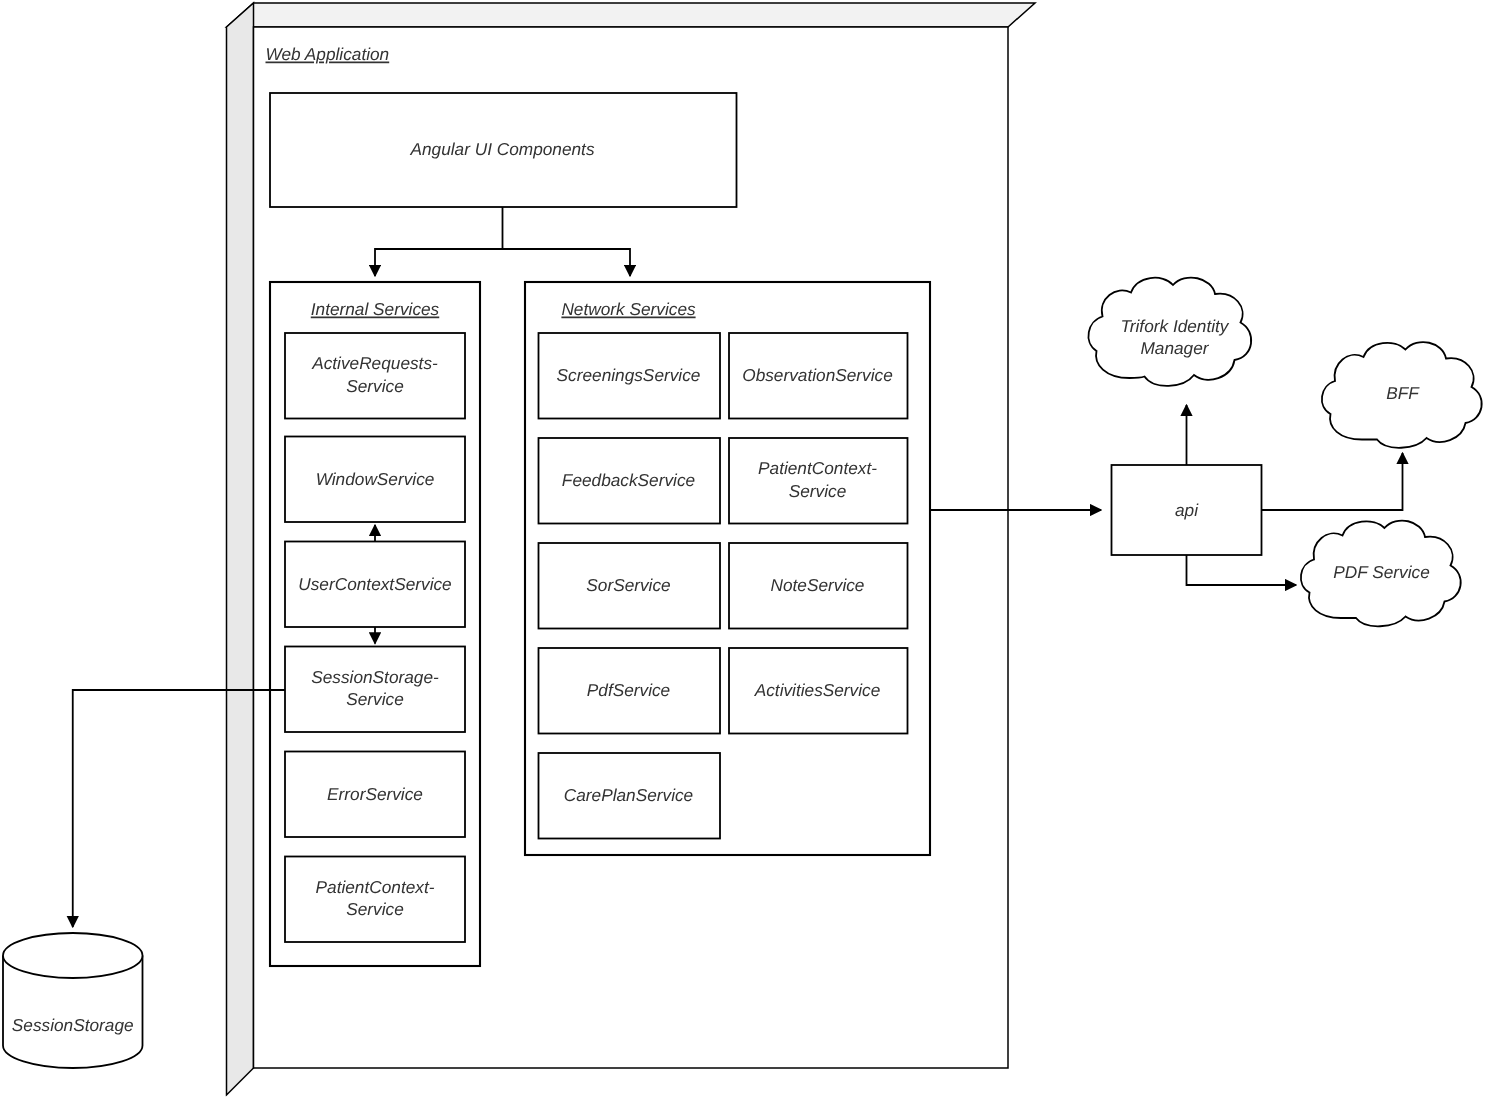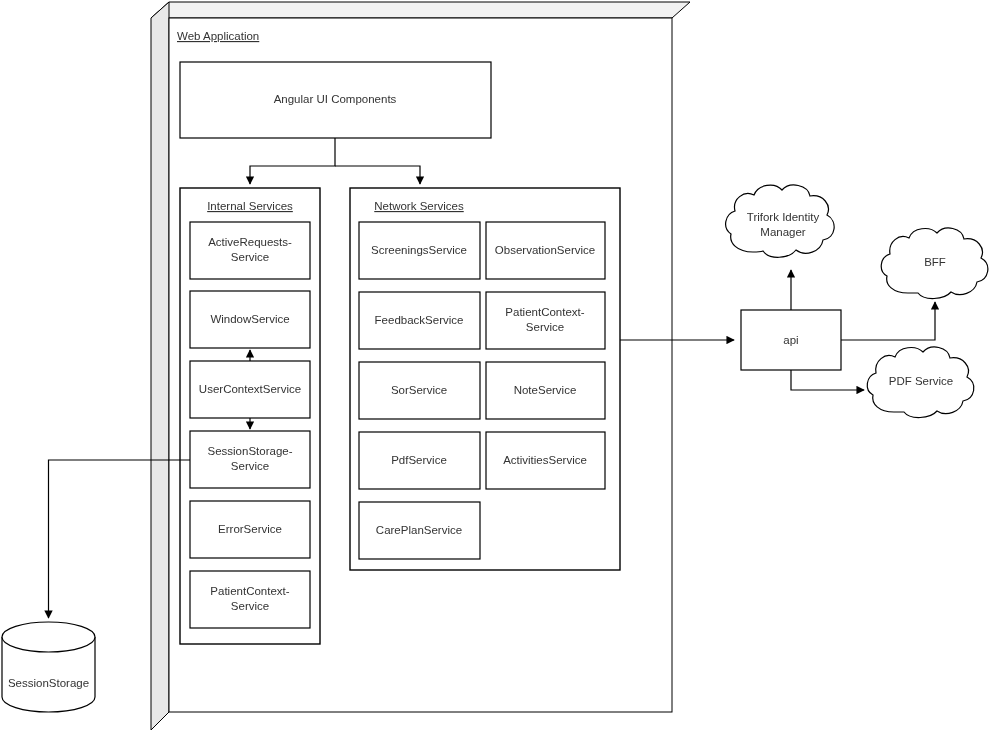--- a/index.html
+++ b/index.html
@@ -11,20 +11,21 @@
   body {
     width: 995px;
     height: 731px;
     font-family: "Liberation Sans", "DejaVu Sans", sans-serif;
     overflow: hidden;
   }
   #diagram-root {
     position: relative;
     width: 995px;
     height: 579px;
+    font-style: italic;
   }
   svg#arch-svg {
     display: block;
     width: 995px;
     height: 731px;
   }
   .shape-fill {
     fill: #ffffff;
     stroke: #000000;
     stroke-width: 1;

